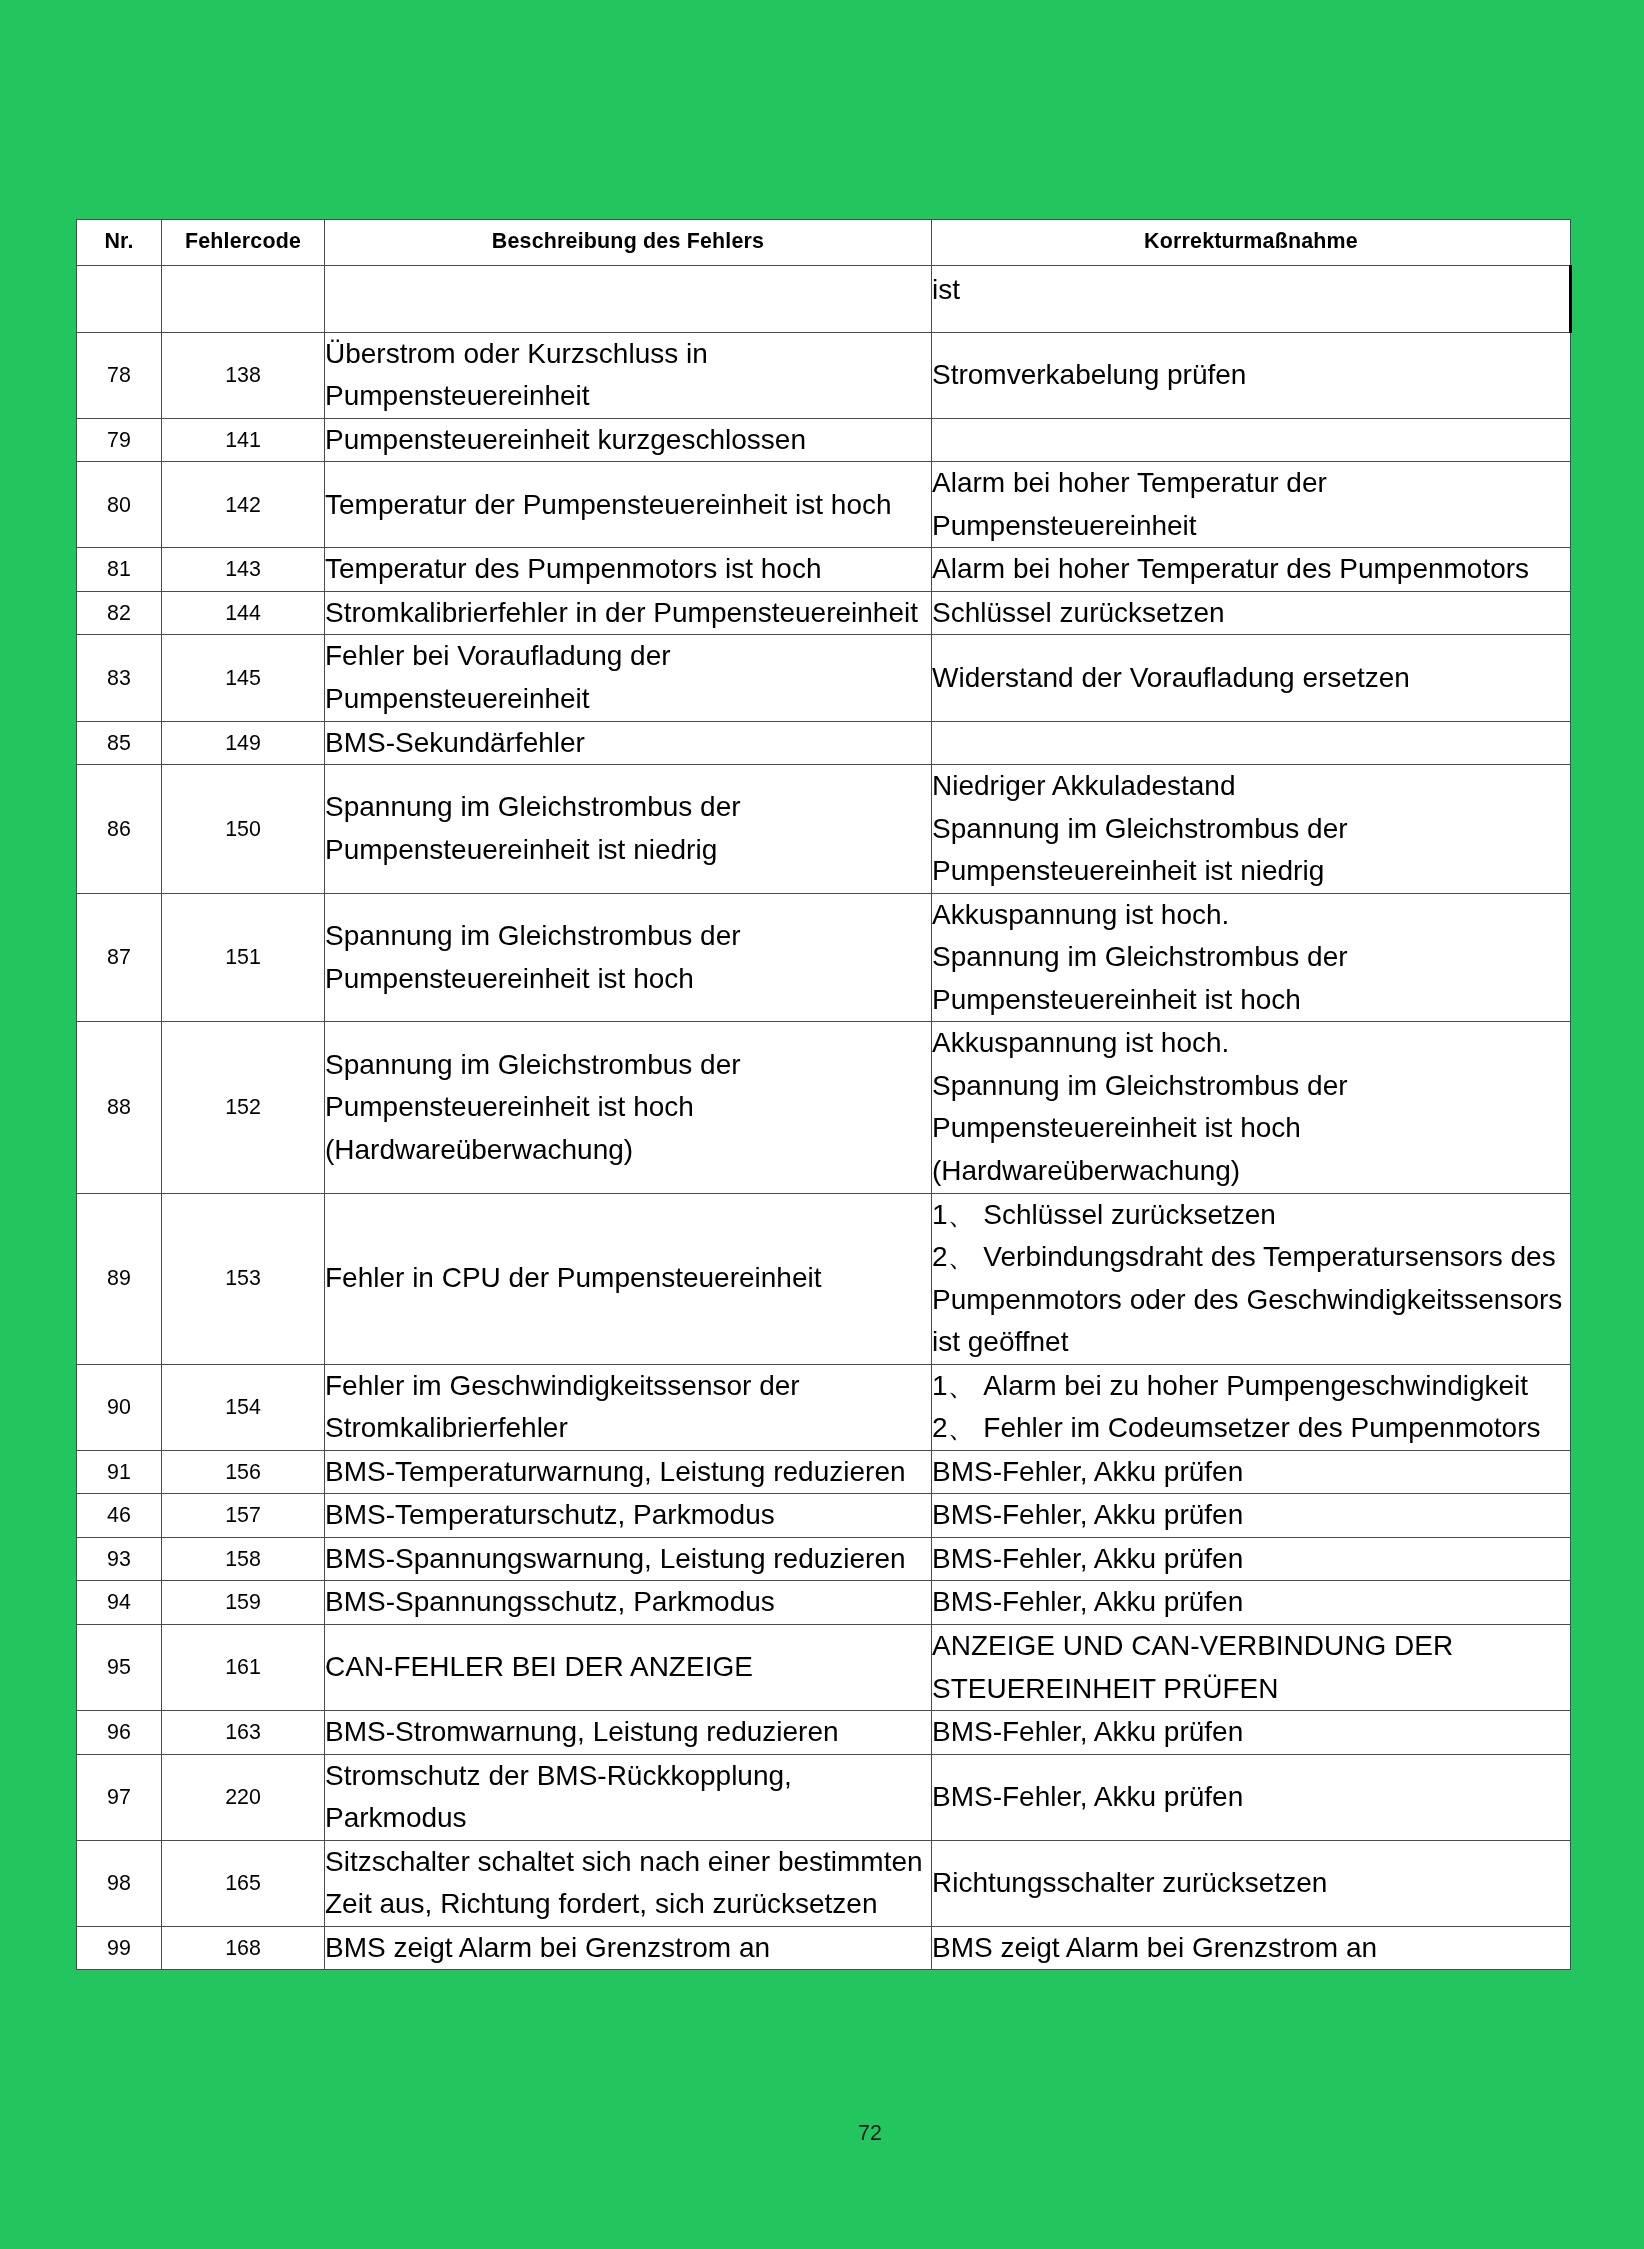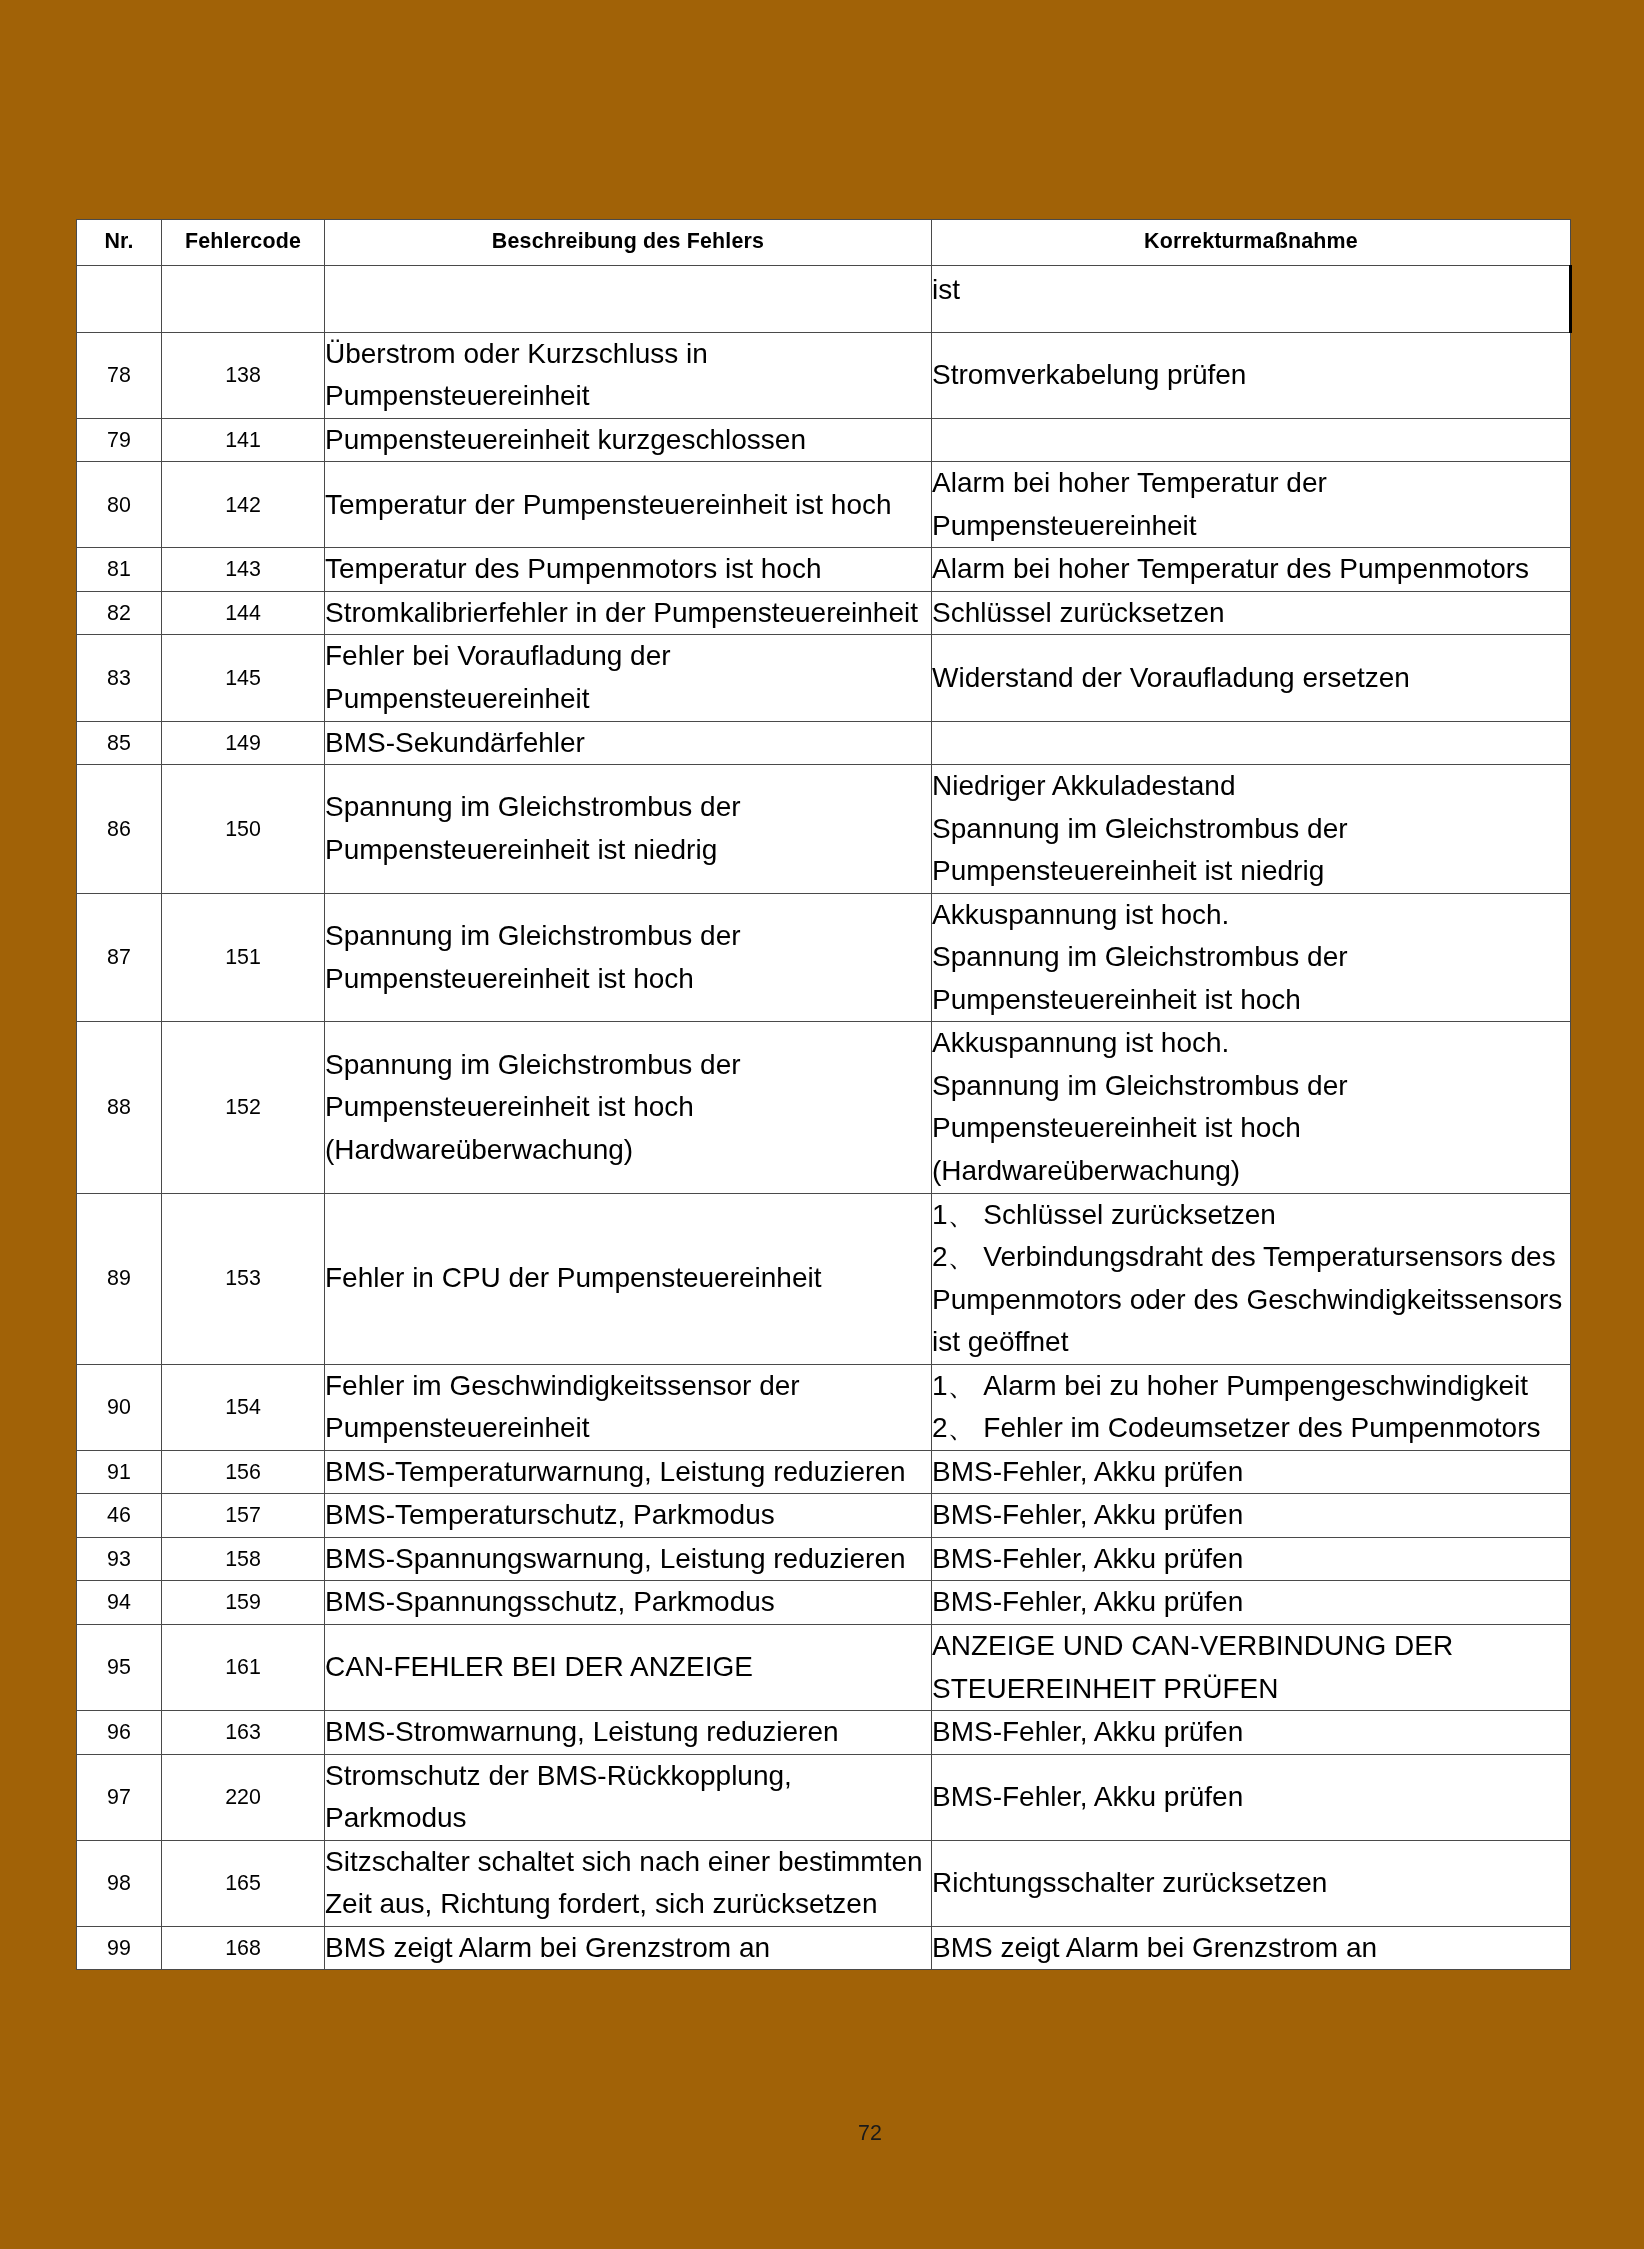--- a/index.html
+++ b/index.html
@@ -15,21 +15,21 @@
     position: relative;
     overflow: hidden;
   }
 
   .page {
     position: absolute;
     left: 0;
     top: 0;
     width: 1644px;
     height: 2250px;
-    background: #a16207;
+    background: #22c55e;
   }
 
   .table-wrap {
     position: absolute;
     left: 76px;
     top: 219px;
     width: 1493px;
   }
 
   table.err-table {
@@ -263,21 +263,21 @@
 2、 Verbindungsdraht des Temperatursensors des
 Pumpenmotors oder des Geschwindigkeitssensors
 ist geöffnet</span>
             </td>
           </tr>
           <tr>
             <td class="cell-nr">90</td>
             <td class="cell-code">154</td>
             <td class="cell-desc">
               <span class="lines">Fehler im Geschwindigkeitssensor der
-Pumpensteuereinheit</span>
+Stromkalibrierfehler</span>
             </td>
             <td class="cell-corr">
               <span class="lines">1、 Alarm bei zu hoher Pumpengeschwindigkeit
 2、 Fehler im Codeumsetzer des Pumpenmotors</span>
             </td>
           </tr>
           <tr>
             <td class="cell-nr">91</td>
             <td class="cell-code">156</td>
             <td class="cell-desc">

